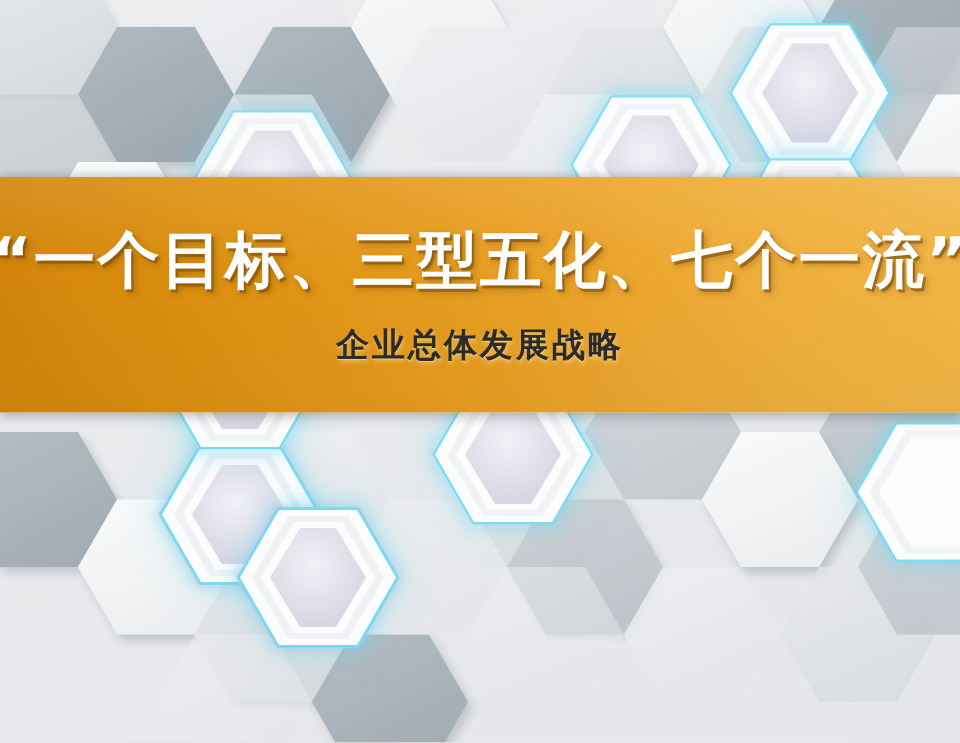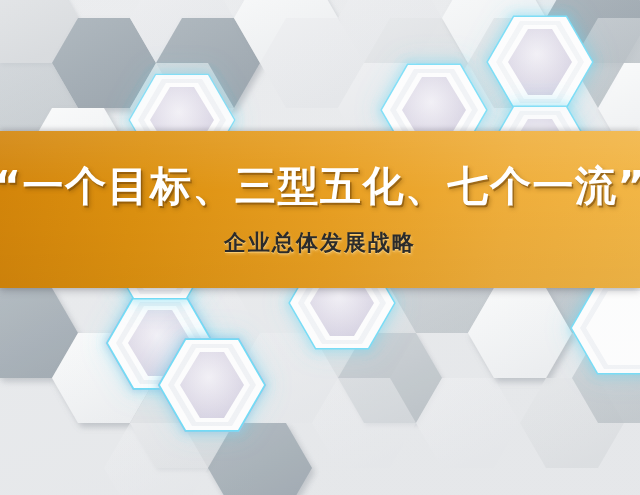--- a/index.html
+++ b/index.html
@@ -18,21 +18,21 @@
       radial-gradient(ellipse 90% 70% at 62% 45%, #f2f3f4 0%, #e4e6e9 55%, #d6d9dd 100%);
   }
 
   
   #hexlayer { position:absolute; inset:0; }
   #hexlayer svg { display:block; width:640px; height:495px; }
 
   
   #banner {
     position:absolute;
-    left:0; top:131px;
+    left:0; top:118px;
     width:640px; height:157px;
     background:
       linear-gradient(180deg, rgba(255,255,255,0.10) 0%, rgba(255,255,255,0.0) 38%, rgba(0,0,0,0.04) 100%),
       linear-gradient(100deg, #d2840a 0%, #dc900f 22%, #e89f22 52%, #efae3b 78%, #f2b646 100%);
     box-shadow: 0 3px 7px rgba(70,70,80,0.30), 0 -2px 5px rgba(70,70,80,0.18);
     display:flex;
     flex-direction:column;
     align-items:center;
     justify-content:center;
     z-index:5;

